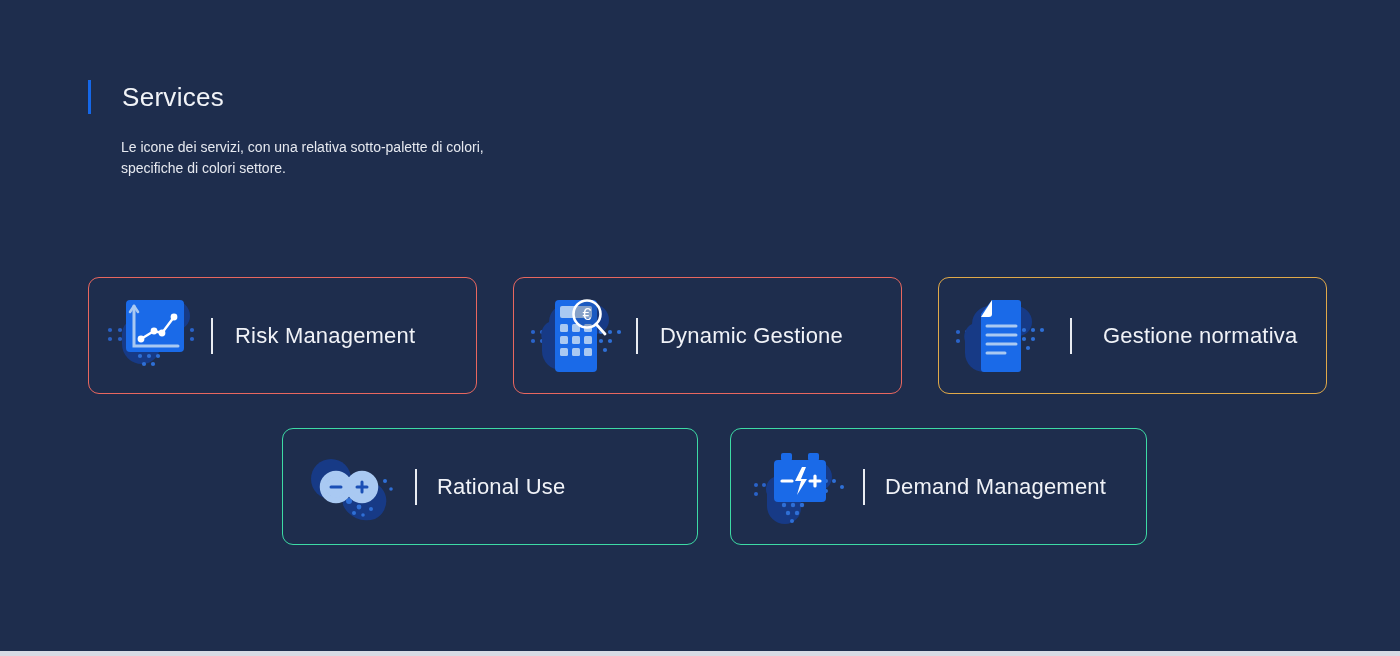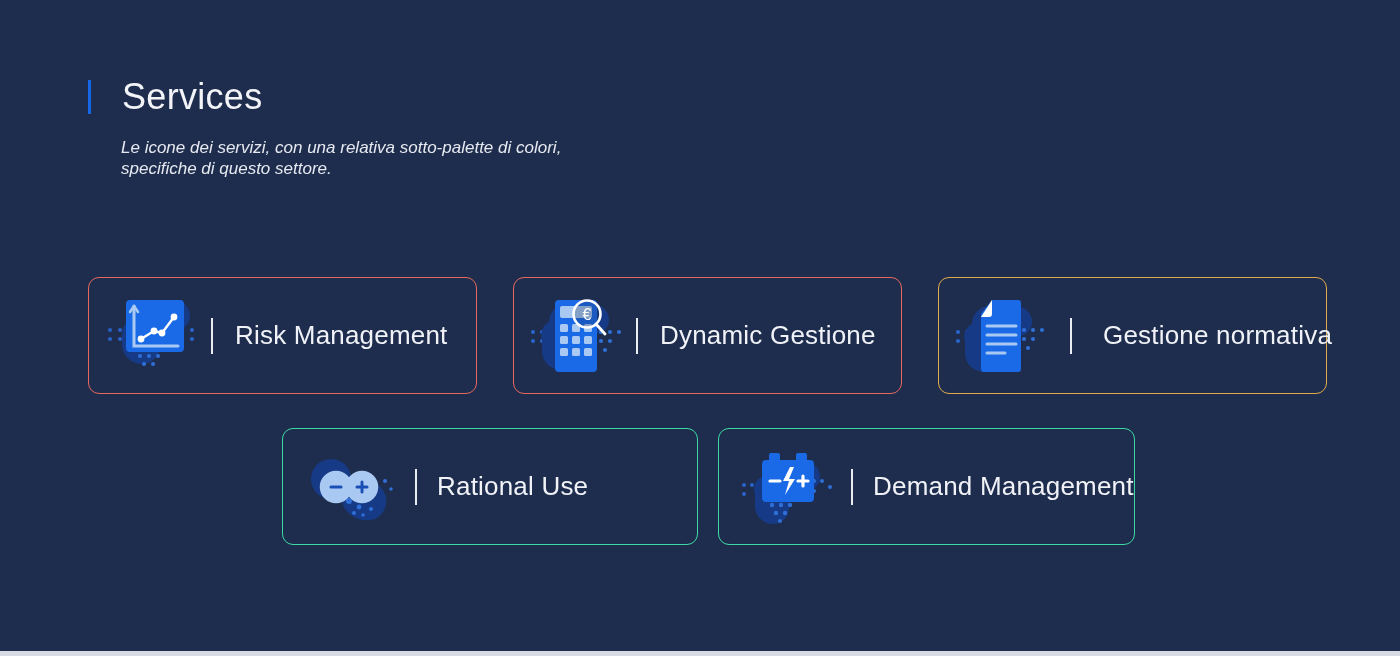--- a/index.html
+++ b/index.html
@@ -41,34 +41,33 @@
     height: 42px;
   }
   .accent-bar {
     width: 3px;
     height: 34px;
     background: #1567e8;
     flex: 0 0 auto;
   }
   .page-title {
     color: #f2f4f8;
-    font-size: 36px;
+    font-size: 26px;
     font-weight: 400;
     letter-spacing: 0.3px;
     margin-left: 31px;
     white-space: nowrap;
   }
   .intro {
     margin-top: 19px;
     margin-left: 33px;
     color: #e6e9f0;
-    font-size: 17px;
+    font-size: 14px;
     line-height: 21px;
     width: 372px;
-    font-style: italic;
   }
   .intro div { white-space: nowrap; }
 
   
   .cards-row {
     position: absolute;
     display: flex;
   }
   .row-1 { left: 88px; top: 277px; }
   .row-2 { left: 282px; top: 428px; }
@@ -83,21 +82,21 @@
     background: transparent;
   }
   .card + .card { margin-left: 36px; }
 
   .card-risk        { width: 389px; border-color: #e8675f; }
   .card-dynamic     { width: 389px; border-color: #e8675f; }
   .card-gestione    { width: 389px; border-color: #e0a949; gap: 9px; }
   .card-rational    { width: 416px; border-color: #3ddaa5; }
   .card-demand      { width: 417px; border-color: #3ddaa5; }
 
-  .row-2 .card + .card { margin-left: 20px; }
+  .row-2 .card + .card { margin-left: 32px; }
 
   .icon-wrap {
     width: 118px;
     height: 100px;
     flex: 0 0 auto;
     display: flex;
     align-items: center;
     justify-content: center;
     margin-left: 4px;
   }
@@ -105,41 +104,41 @@
 
   .divider {
     width: 2px;
     height: 36px;
     background: #e9ecf2;
     flex: 0 0 auto;
     margin-right: 22px;
   }
   .card-label {
     color: #f0f2f7;
-    font-size: 26px;
+    font-size: 22px;
     font-weight: 400;
     letter-spacing: 0.2px;
     white-space: nowrap;
   }
   .row-2 .icon-wrap { margin-left: 14px; }
   .row-2 .divider { margin-right: 20px; }
 </style>
 </head>
 <body>
 
 <div class="page">
 
   <div class="header">
     <div class="title-row">
       <span class="accent-bar"></span>
       <span class="page-title">Services</span>
     </div>
     <div class="intro">
       <div>Le icone dei servizi, con una relativa sotto-palette di colori,</div>
-      <div>specifiche di questo settore.</div>
+      <div>specifiche di colori settore.</div>
     </div>
   </div>
 
   <div class="cards-row row-1">
 
     <div class="card card-risk" style="border-color: rgb(232, 103, 95);">
       <div class="icon-wrap">
         <svg width="108" height="92" viewBox="0 0 108 92">
           <g fill="#2a63c9" opacity="0.95">
             <circle cx="12" cy="40" r="2.1"></circle>

